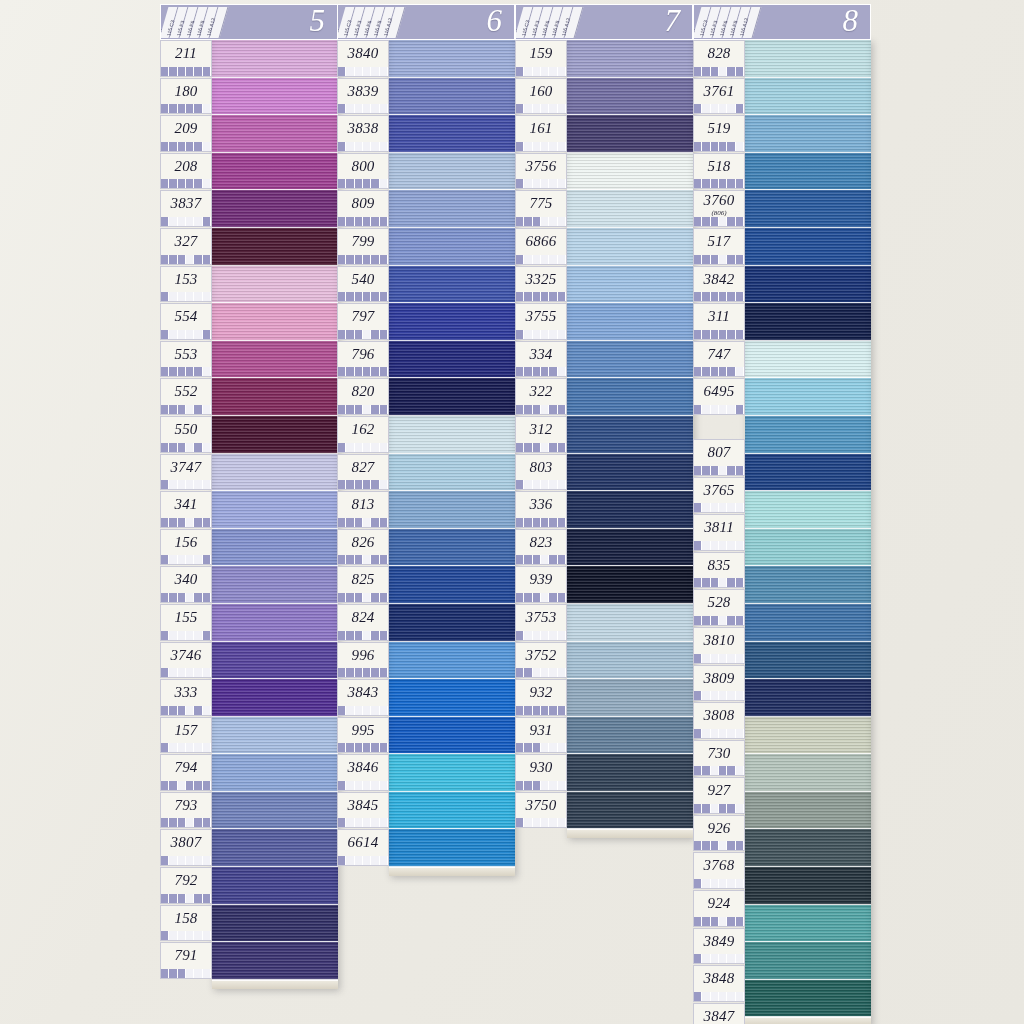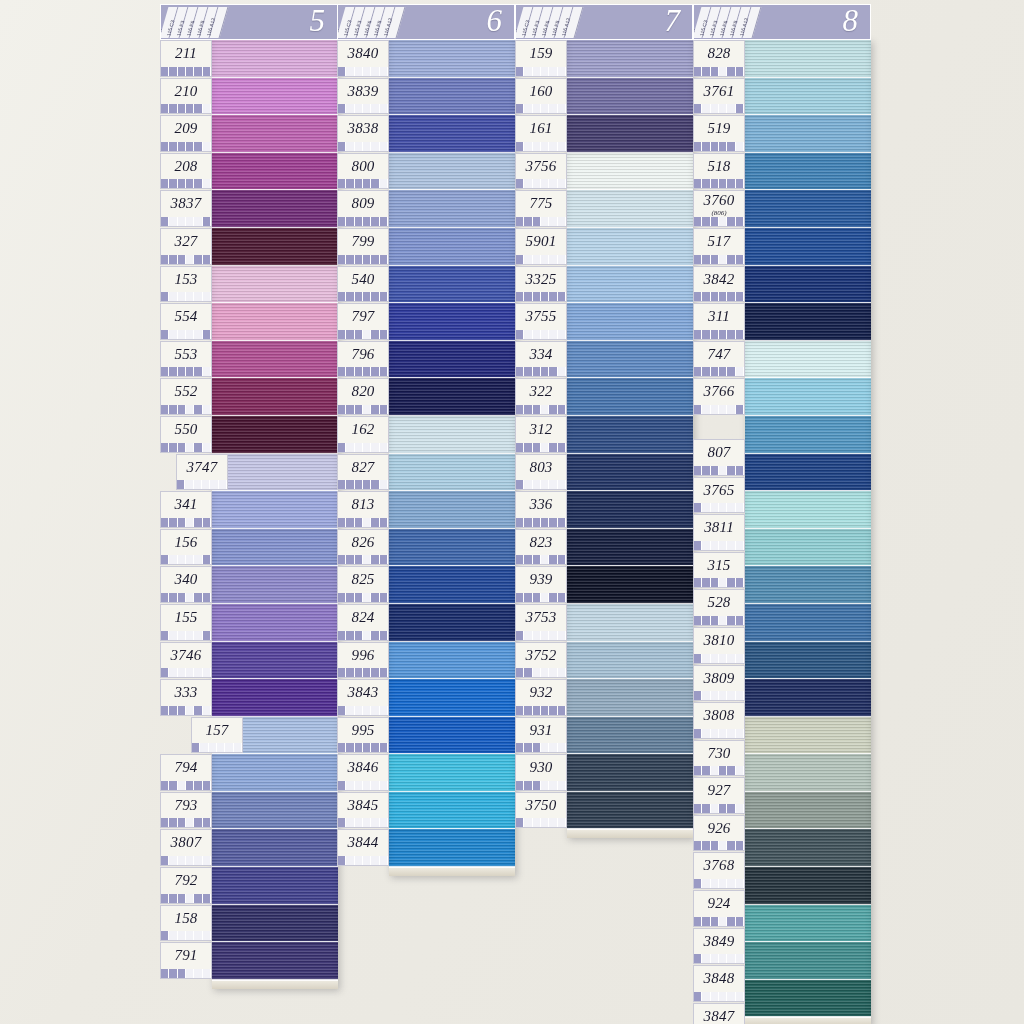--- a/index.html
+++ b/index.html
@@ -261,21 +261,21 @@
         <div class="mini-barcode">
           <u style="background: rgb(154, 154, 196);"></u>
           <u style="background: rgb(154, 154, 196);"></u>
           <u style="background: rgb(154, 154, 196);"></u>
           <u style="background: rgb(154, 154, 196);"></u>
           <u style="background: rgb(154, 154, 196);"></u>
           <u style="background: rgb(154, 154, 196);"></u>
         </div>
       </div>
       <div class="label-cell" style="height: 36.6px;">
-        <div class="label-num">210</div>
+        <div class="label-num">180</div>
         <div class="mini-barcode">
           <u style="background: rgb(154, 154, 196);"></u>
           <u style="background: rgb(154, 154, 196);"></u>
           <u style="background: rgb(154, 154, 196);"></u>
           <u style="background: rgb(154, 154, 196);"></u>
           <u style="background: rgb(154, 154, 196);"></u>
           <u style="background: rgb(242, 242, 247);"></u>
         </div>
       </div>
       <div class="label-cell" style="height: 36.6px;">
@@ -370,21 +370,21 @@
         <div class="label-num">550</div>
         <div class="mini-barcode">
           <u style="background: rgb(154, 154, 196);"></u>
           <u style="background: rgb(154, 154, 196);"></u>
           <u style="background: rgb(154, 154, 196);"></u>
           <u style="background: rgb(242, 242, 247);"></u>
           <u style="background: rgb(154, 154, 196);"></u>
           <u style="background: rgb(242, 242, 247);"></u>
         </div>
       </div>
-      <div class="label-cell" style="height: 36.6px; margin-left: 16px;">
+      <div class="label-cell" style="height: 36.6px;">
         <div class="label-num">3747</div>
         <div class="mini-barcode">
           <u style="background: rgb(154, 154, 196);"></u>
           <u style="background: rgb(242, 242, 247);"></u>
           <u style="background: rgb(242, 242, 247);"></u>
           <u style="background: rgb(242, 242, 247);"></u>
           <u style="background: rgb(242, 242, 247);"></u>
           <u style="background: rgb(242, 242, 247);"></u>
         </div>
       </div>
@@ -447,21 +447,21 @@
         <div class="label-num">333</div>
         <div class="mini-barcode">
           <u style="background: rgb(154, 154, 196);"></u>
           <u style="background: rgb(154, 154, 196);"></u>
           <u style="background: rgb(154, 154, 196);"></u>
           <u style="background: rgb(242, 242, 247);"></u>
           <u style="background: rgb(154, 154, 196);"></u>
           <u style="background: rgb(242, 242, 247);"></u>
         </div>
       </div>
-      <div class="label-cell" style="height: 36.6px; margin-left: 31px;">
+      <div class="label-cell" style="height: 36.6px;">
         <div class="label-num">157</div>
         <div class="mini-barcode">
           <u style="background: rgb(154, 154, 196);"></u>
           <u style="background: rgb(242, 242, 247);"></u>
           <u style="background: rgb(242, 242, 247);"></u>
           <u style="background: rgb(242, 242, 247);"></u>
           <u style="background: rgb(242, 242, 247);"></u>
           <u style="background: rgb(242, 242, 247);"></u>
         </div>
       </div>
@@ -852,21 +852,21 @@
         <div class="mini-barcode">
           <u style="background: rgb(154, 154, 196);"></u>
           <u style="background: rgb(242, 242, 247);"></u>
           <u style="background: rgb(242, 242, 247);"></u>
           <u style="background: rgb(242, 242, 247);"></u>
           <u style="background: rgb(242, 242, 247);"></u>
           <u style="background: rgb(242, 242, 247);"></u>
         </div>
       </div>
       <div class="label-cell" style="height: 36.6px;">
-        <div class="label-num">3844</div>
+        <div class="label-num">6614</div>
         <div class="mini-barcode">
           <u style="background: rgb(154, 154, 196);"></u>
           <u style="background: rgb(242, 242, 247);"></u>
           <u style="background: rgb(242, 242, 247);"></u>
           <u style="background: rgb(242, 242, 247);"></u>
           <u style="background: rgb(242, 242, 247);"></u>
           <u style="background: rgb(242, 242, 247);"></u>
         </div>
       </div>
     </div>
@@ -1011,21 +1011,21 @@
         <div class="mini-barcode">
           <u style="background: rgb(154, 154, 196);"></u>
           <u style="background: rgb(154, 154, 196);"></u>
           <u style="background: rgb(154, 154, 196);"></u>
           <u style="background: rgb(242, 242, 247);"></u>
           <u style="background: rgb(242, 242, 247);"></u>
           <u style="background: rgb(242, 242, 247);"></u>
         </div>
       </div>
       <div class="label-cell" style="height: 36.6px;">
-        <div class="label-num">5901</div>
+        <div class="label-num">6866</div>
         <div class="mini-barcode">
           <u style="background: rgb(154, 154, 196);"></u>
           <u style="background: rgb(242, 242, 247);"></u>
           <u style="background: rgb(242, 242, 247);"></u>
           <u style="background: rgb(242, 242, 247);"></u>
           <u style="background: rgb(242, 242, 247);"></u>
           <u style="background: rgb(242, 242, 247);"></u>
         </div>
       </div>
       <div class="label-cell" style="height: 36.6px;">
@@ -1395,21 +1395,21 @@
         <div class="mini-barcode">
           <u style="background: rgb(154, 154, 196);"></u>
           <u style="background: rgb(154, 154, 196);"></u>
           <u style="background: rgb(154, 154, 196);"></u>
           <u style="background: rgb(154, 154, 196);"></u>
           <u style="background: rgb(154, 154, 196);"></u>
           <u style="background: rgb(242, 242, 247);"></u>
         </div>
       </div>
       <div class="label-cell" style="height: 36.6px;">
-        <div class="label-num">3766</div>
+        <div class="label-num">6495</div>
         <div class="mini-barcode">
           <u style="background: rgb(154, 154, 196);"></u>
           <u style="background: rgb(242, 242, 247);"></u>
           <u style="background: rgb(242, 242, 247);"></u>
           <u style="background: rgb(242, 242, 247);"></u>
           <u style="background: rgb(242, 242, 247);"></u>
           <u style="background: rgb(154, 154, 196);"></u>
         </div>
       </div>
       <div class="label-cell" style="height: 36.6px; margin-top: 24px;">
@@ -1439,21 +1439,21 @@
         <div class="mini-barcode">
           <u style="background: rgb(154, 154, 196);"></u>
           <u style="background: rgb(242, 242, 247);"></u>
           <u style="background: rgb(242, 242, 247);"></u>
           <u style="background: rgb(242, 242, 247);"></u>
           <u style="background: rgb(242, 242, 247);"></u>
           <u style="background: rgb(242, 242, 247);"></u>
         </div>
       </div>
       <div class="label-cell" style="height: 36.6px;">
-        <div class="label-num">315</div>
+        <div class="label-num">835</div>
         <div class="mini-barcode">
           <u style="background: rgb(154, 154, 196);"></u>
           <u style="background: rgb(154, 154, 196);"></u>
           <u style="background: rgb(154, 154, 196);"></u>
           <u style="background: rgb(242, 242, 247);"></u>
           <u style="background: rgb(154, 154, 196);"></u>
           <u style="background: rgb(154, 154, 196);"></u>
         </div>
       </div>
       <div class="label-cell" style="height: 36.6px;">

